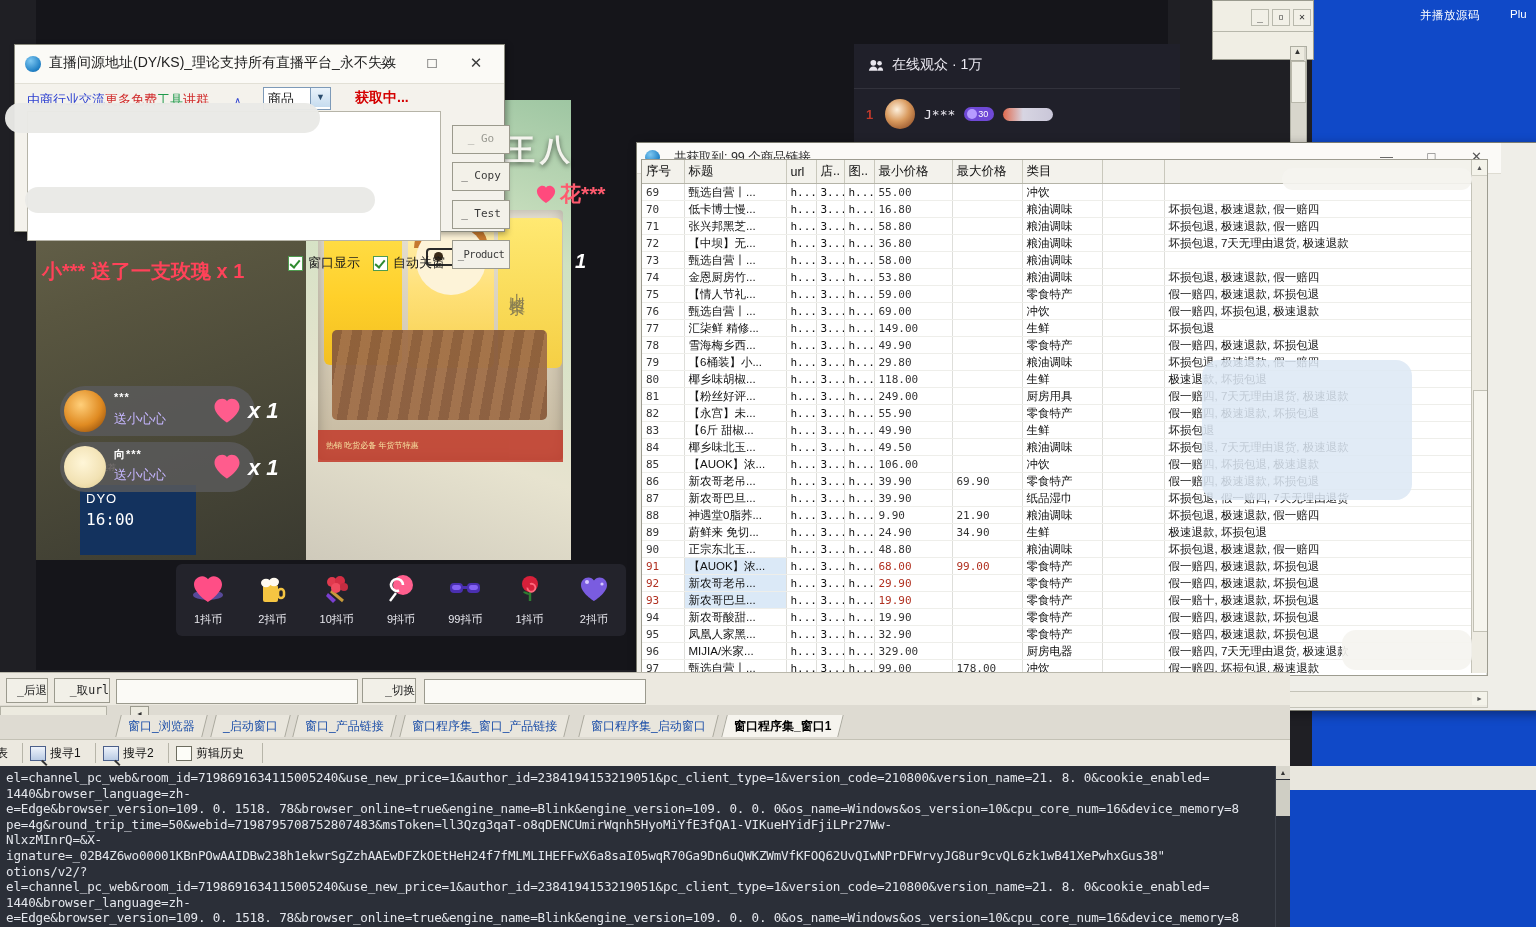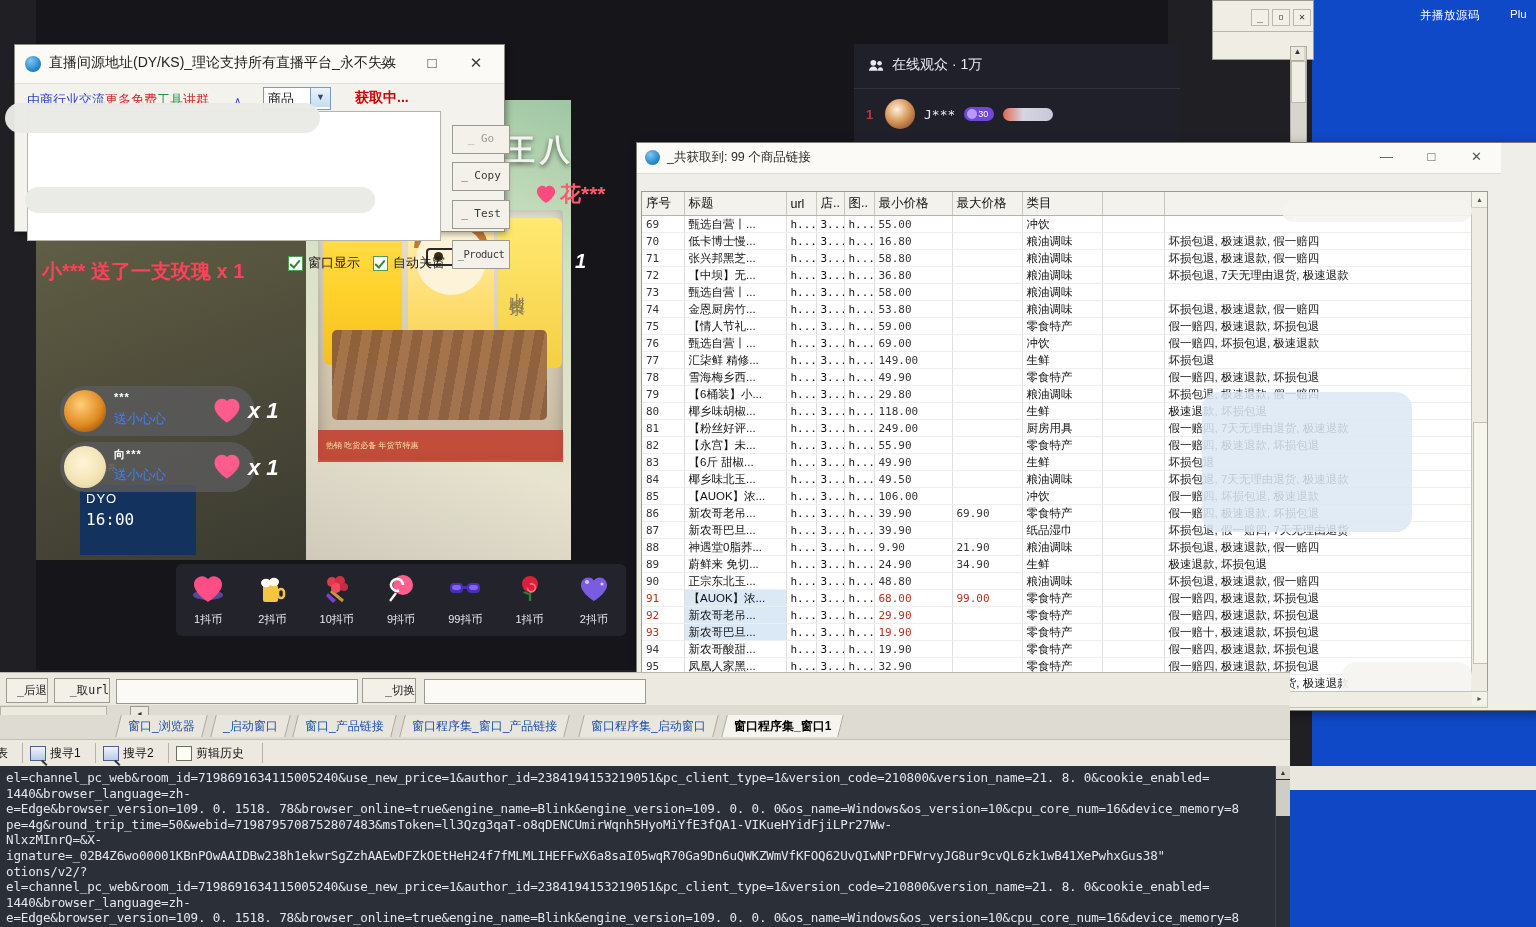--- a/index.html
+++ b/index.html
@@ -64,21 +64,21 @@
   #gift-line-1{left:100px;top:220px;color:#ff4d63;font-size:18px;font-weight:bold;opacity:.9;}
   #gift-line-2{left:42px;top:258px;color:#ff4259;font-size:20px;font-weight:bold;}
   #gift-one{left:575px;top:250px;color:#fff;font-size:20px;font-weight:bold;font-style:italic;}
 
   .gift-toast{position:absolute;width:195px;height:50px;background:rgba(90,90,92,.82);border-radius:25px;}
   #toast1{left:60px;top:386px;} #toast2{left:60px;top:442px;}
   .gift-toast .av{position:absolute;left:4px;top:4px;width:42px;height:42px;border-radius:50%;}
   #toast1 .av{background:radial-gradient(circle at 40% 35%,#ffcf7a 0%,#e08b22 55%,#7a3c06 100%);}
   #toast2 .av{background:radial-gradient(circle at 45% 40%,#fff6d8 0%,#f2e2b4 60%,#dcc98c 100%);}
   .gift-toast .nm{position:absolute;left:54px;top:5px;color:#fff;font-size:11px;font-weight:bold;letter-spacing:1px;}
-  .gift-toast .ac{position:absolute;left:54px;top:24px;color:#3b82f6;font-size:13px;}
+  .gift-toast .ac{position:absolute;left:54px;top:24px;color:#c4b5fd;font-size:13px;}
   .gift-toast .hrt{position:absolute;left:152px;top:10px;width:30px;height:28px;}
   .gift-x{position:absolute;color:#fff;font-size:22px;font-weight:bold;font-style:italic;}
   #x1{left:248px;top:398px;} #x2{left:248px;top:455px;}
 
   
   #gift-bar{left:176px;top:564px;width:450px;height:72px;background:#23232b;border-radius:6px;display:flex;align-items:center;justify-content:space-around;}
   .gift-item{width:58px;text-align:center;}
   .gift-item .ic{width:34px;height:32px;margin:0 auto 3px;}
   .gift-item .lb{color:#e9e9ef;font-size:11px;}
 
@@ -133,21 +133,21 @@
   .blurpatch{position:absolute;background:#e9e9e6;border-radius:18px;opacity:.97;}
 
   
   #tbl-win{left:636px;top:142px;width:864px;height:567px;background:#efeee8;border:1px solid #7c7c70;box-shadow:3px 3px 10px rgba(0,0,0,.4);padding-left:36px;}
   #tbl-title{position:absolute;left:0;top:0;width:864px;height:30px;background:#fbfaf7;border-bottom:1px solid #dedcd2;}
   #tbl-globe{position:absolute;left:8px;top:7px;width:15px;height:15px;border-radius:50%;
      background:radial-gradient(circle at 35% 30%,#7ec8f2 0%,#1f7fc4 70%,#0d4f84 100%);}
   #tbl-title .txt{position:absolute;left:30px;top:6px;font-size:12.5px;color:#2a2a2a;}
   #tbl-title .btns{position:absolute;right:2px;top:0;display:flex;}
   #tbl-title .btns div{width:45px;height:28px;text-align:center;line-height:28px;font-size:13px;color:#555;}
-  #grid{position:absolute;left:4px;top:48px;width:845px;height:515px;background:#fff;border:1px solid #9d9c90;overflow:hidden;}
+  #grid{position:absolute;left:4px;top:16px;width:845px;height:515px;background:#fff;border:1px solid #9d9c90;overflow:hidden;}
   table.dt{border-collapse:collapse;width:100%;font-size:11.5px;color:#111;table-layout:fixed;}
   table.dt th{background:#f3f2ec;border-right:1px solid #c9c8bc;border-bottom:1px solid #b5b4a8;
      font-weight:normal;text-align:left;padding:2px 4px;height:19px;font-size:12.5px;}
   table.dt td{border-right:1px solid #dededa;border-bottom:1px solid #eeeeea;padding:0 4px;height:16px;
      white-space:nowrap;overflow:hidden;}
   table.dt td.num{font-family:"DejaVu Sans Mono",monospace;font-size:11px;color:#333;}
   table.dt td.mono{font-family:"DejaVu Sans Mono",monospace;font-size:11px;}
   table.dt tr.sel td.num{color:#b03020;}
   table.dt tr.sel td.title{background:#dbe9f7;}
   .c-idx{width:42px;} .c-title{width:102px;} .c-url{width:30px;} .c-shop{width:28px;}

